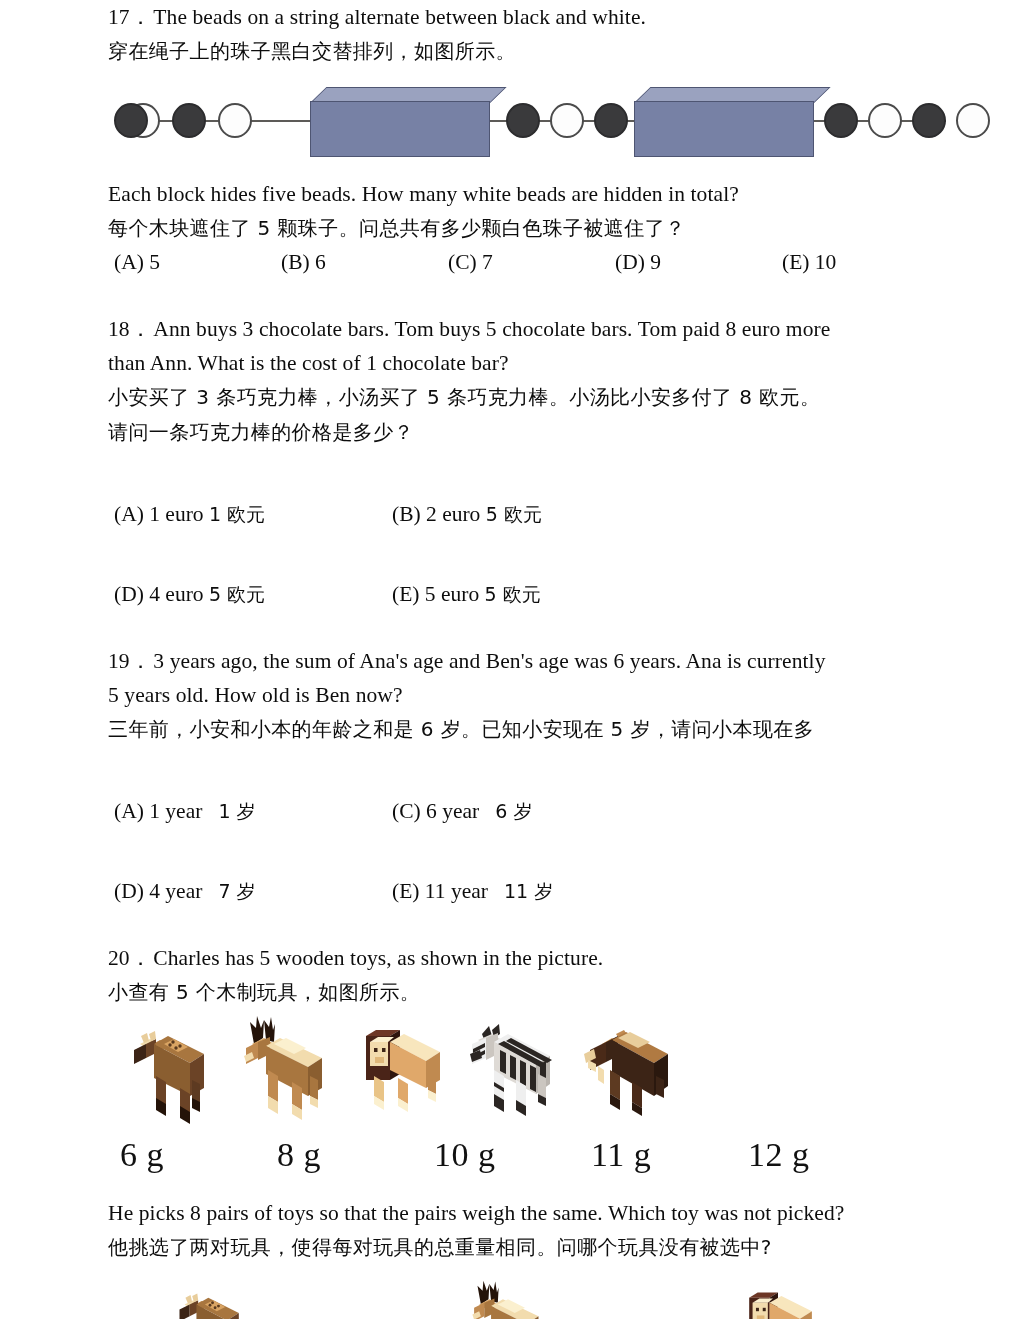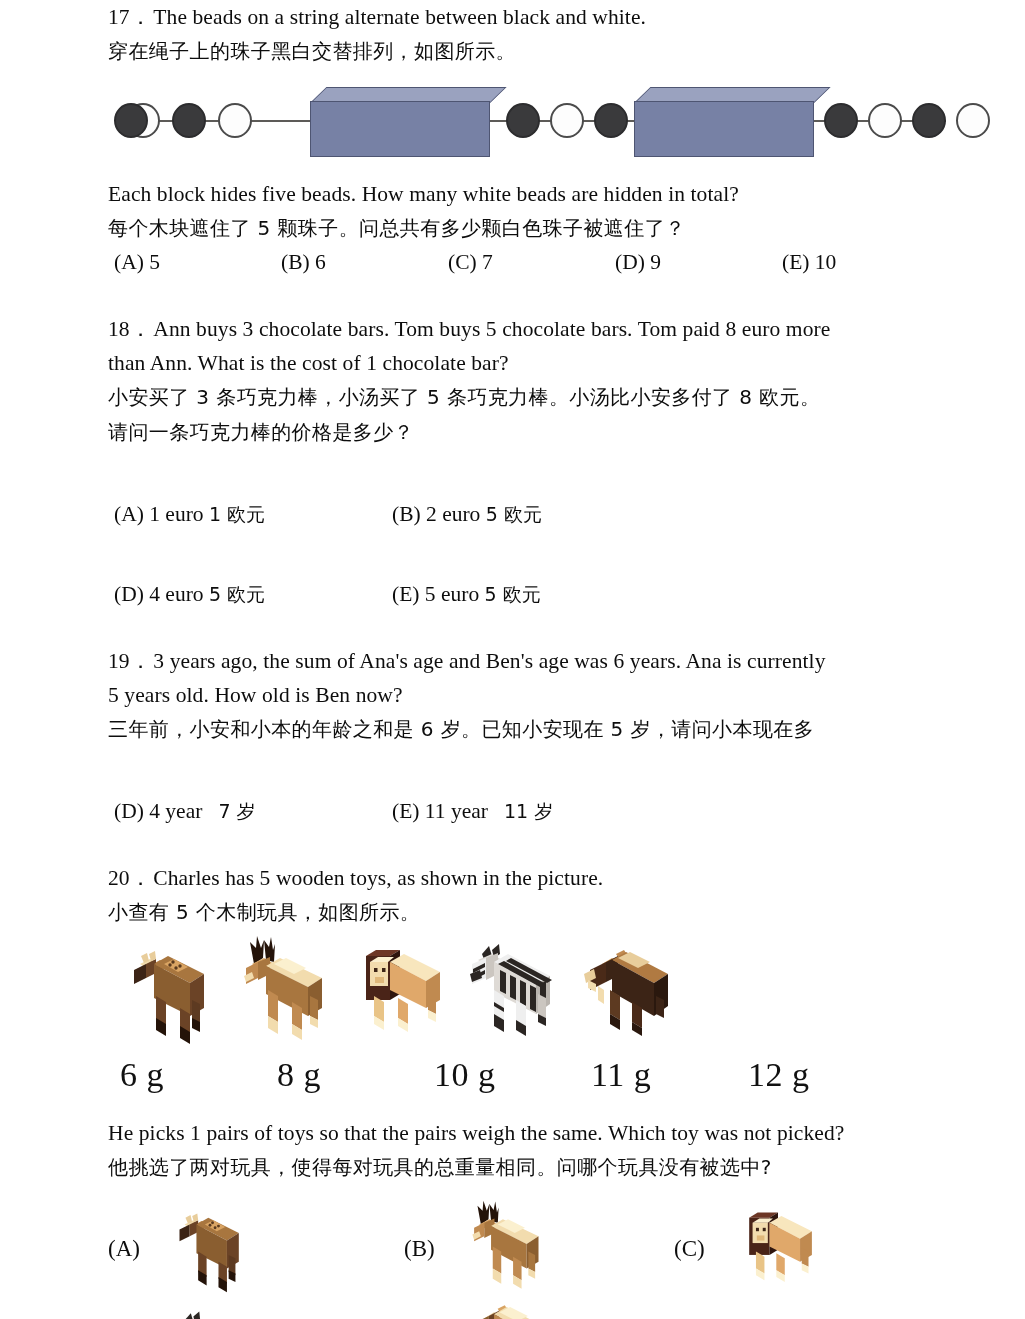--- a/index.html
+++ b/index.html
@@ -224,20 +224,22 @@
     </div>
 
     <div class="spacer-lg"></div>
 
     <div>
       <div class="qline"><span class="qnum">19．</span><span>3 years ago, the sum of Ana's age and Ben's age was 6 years. Ana is currently</span></div>
       <div class="qline">5 years old. How old is Ben now?</div>
       <div class="cn">三年前，小安和小本的年龄之和是 6 岁。已知小安现在 5 岁，请问小本现在多</div>
 
       <div class="opts opts-3">
+        <div class="opt"><span>(A) 1 year   </span><span class="zh">1 岁</span></div>
+        <div class="opt"><span>(C) 6 year   </span><span class="zh">6 岁</span></div>
       </div>
       <div class="opts opts-3">
         <div class="opt"><span>(D) 4 year   </span><span class="zh">7 岁</span></div>
         <div class="opt"><span>(E) 11 year   </span><span class="zh">11 岁</span></div>
       </div>
     </div>
 
     <div class="spacer-lg"></div>
 
     <div>
@@ -379,21 +381,21 @@
 
       <div class="toy-labels">
         <div class="toy-label">6 g</div>
         <div class="toy-label">8 g</div>
         <div class="toy-label">10 g</div>
         <div class="toy-label">11 g</div>
         <div class="toy-label">12 g</div>
       </div>
 
       <div class="spacer-md"></div>
-      <div class="qline">He picks 1 pairs of toys so that the pairs weigh the same. Which toy was not picked?</div>
+      <div class="qline">He picks 8 pairs of toys so that the pairs weigh the same. Which toy was not picked?</div>
       <div class="cn">他挑选了两对玩具，使得每对玩具的总重量相同。问哪个玩具没有被选中?</div>
 
       <div class="choice-grid" style="height:200px;">
 
         <div class="choice" style="left:0px; top:0px;">
           <div class="letter">(A)</div>
           <div class="toy">
             <svg width="108" height="100" viewBox="0 0 108 118">
               <polygon points="30,34 44,26 54,31 40,39" fill="#c08a50"></polygon>
               <polygon points="24,30 34,25 40,28 30,34" fill="#f2dcae"></polygon>

